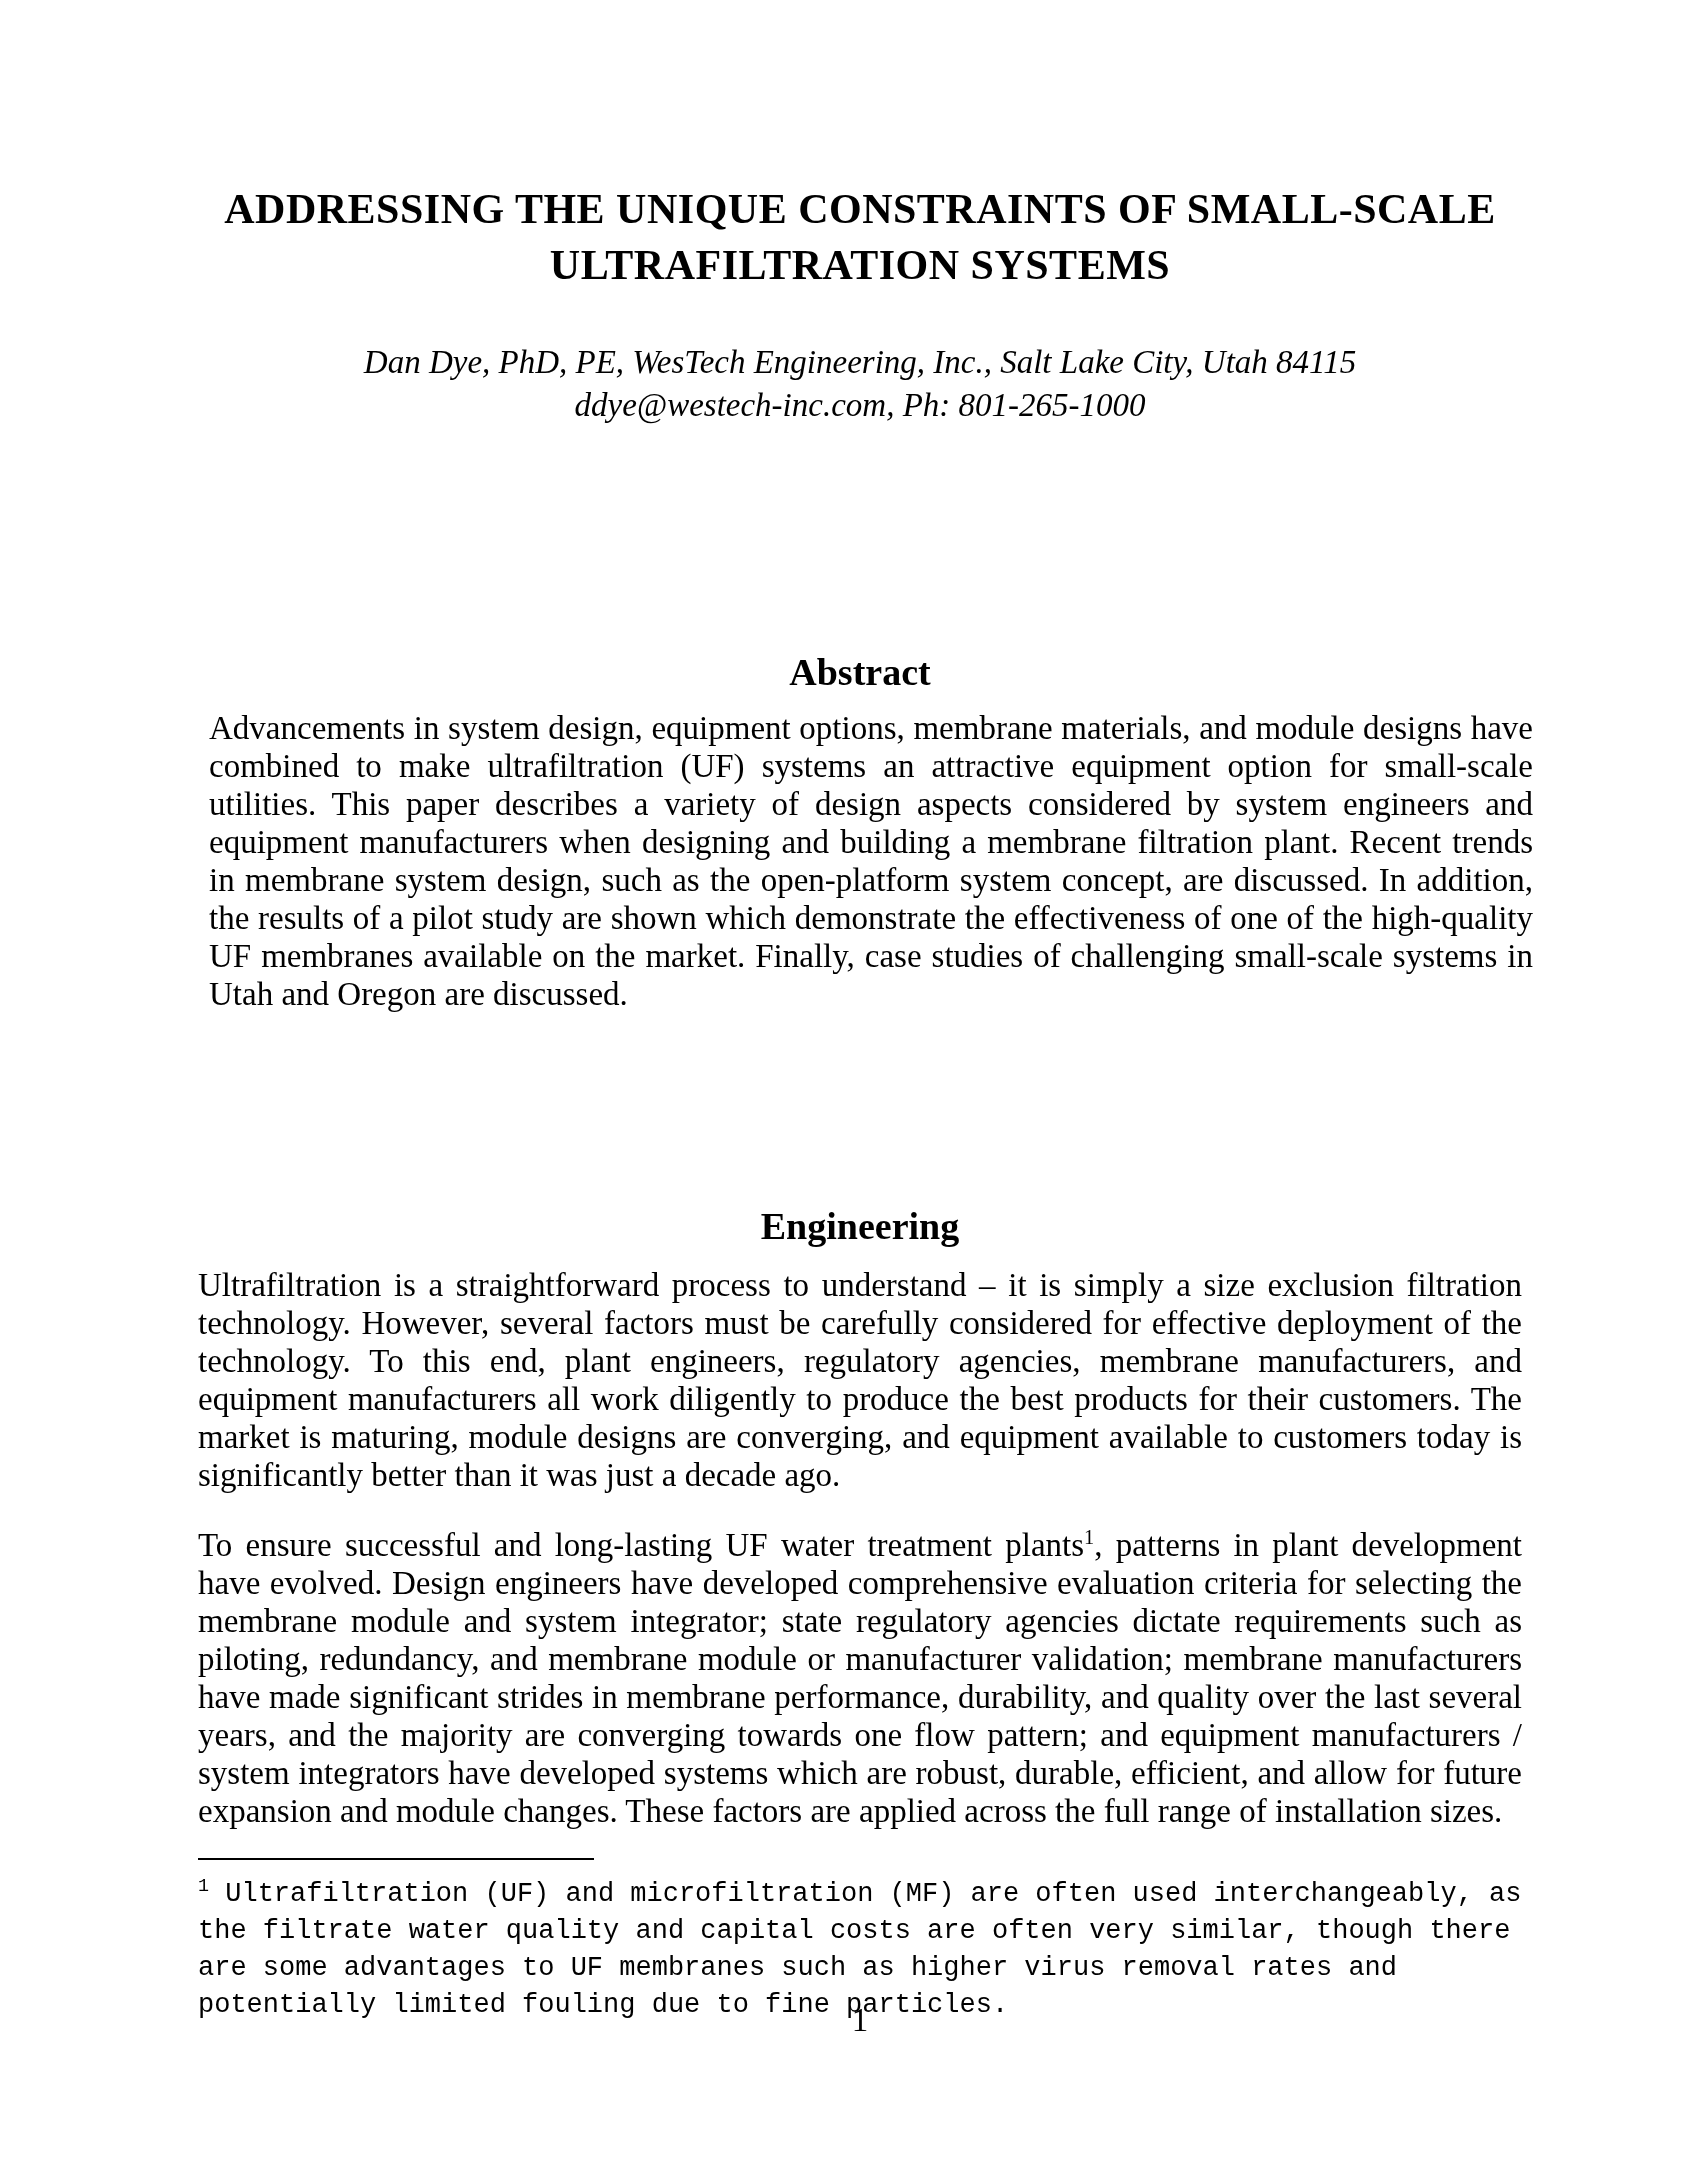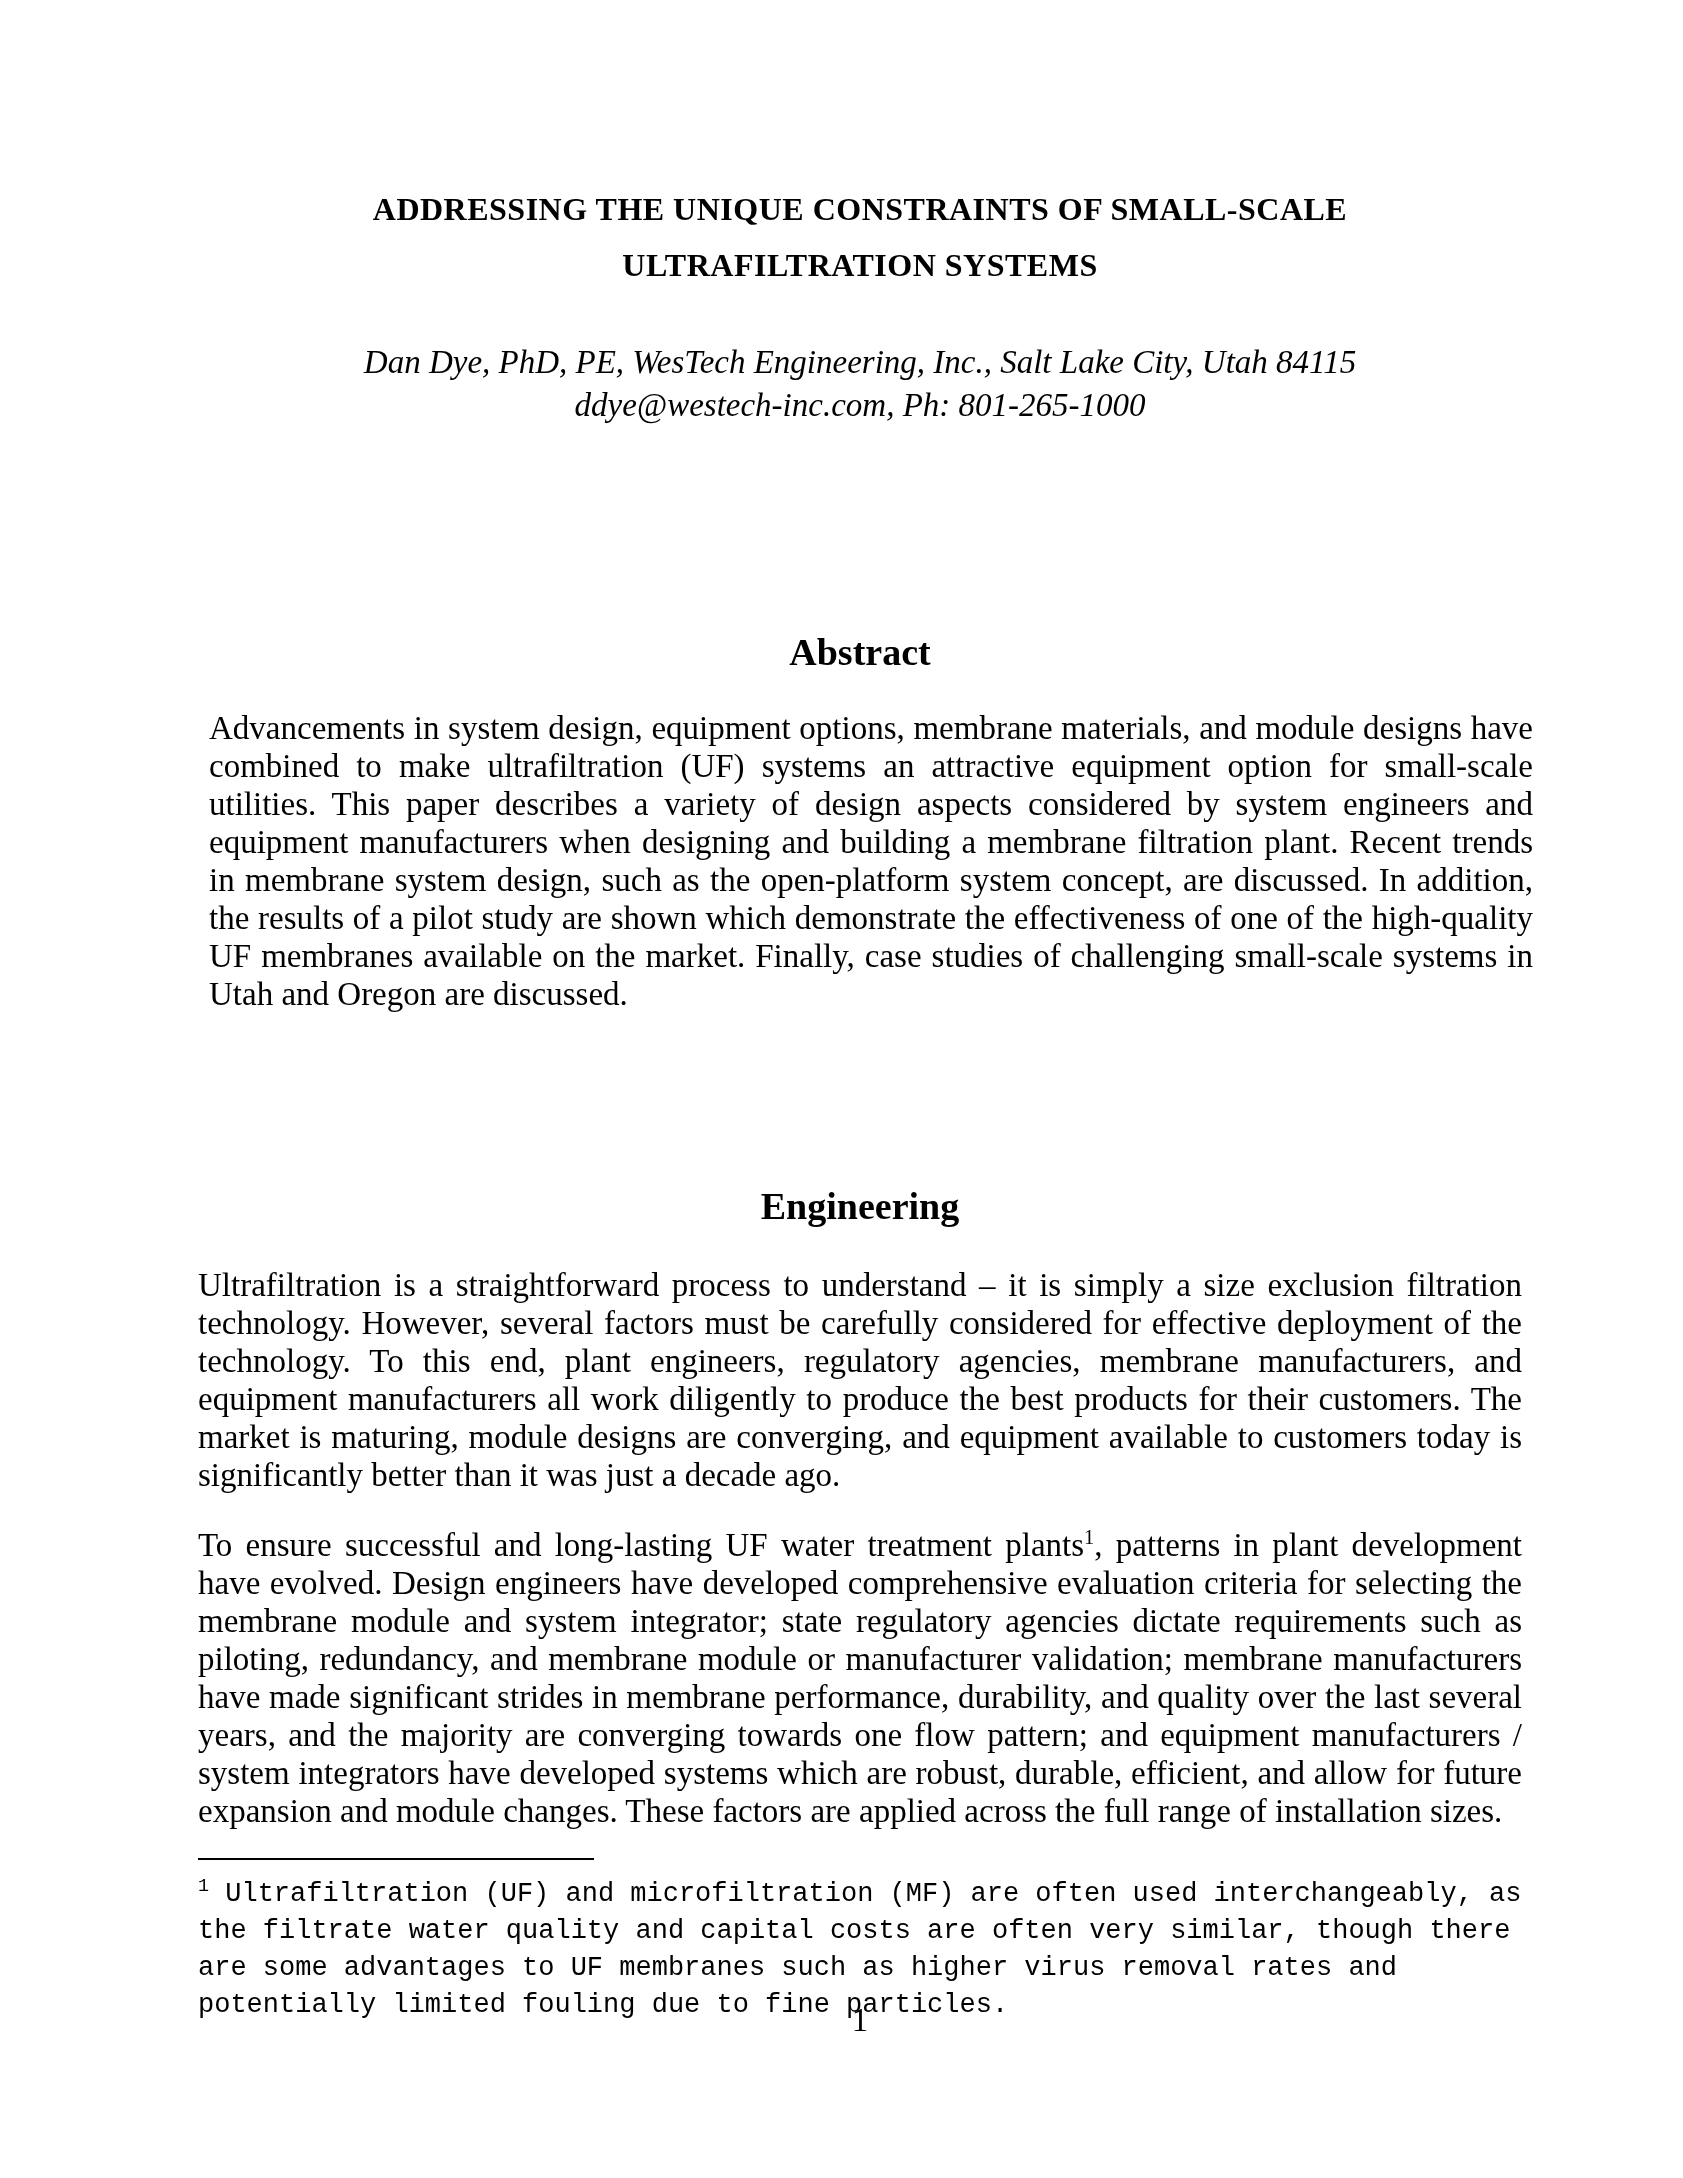--- a/index.html
+++ b/index.html
@@ -18,37 +18,38 @@
   }
   .content-block {
     position: absolute;
     left: 198px;
     width: 1324px;
   }
   .doc-title {
     top: 181px;
     text-align: center;
     font-weight: bold;
-    font-size: 32px;
+    font-size: 42px;
     line-height: 56px;
     letter-spacing: 0.5px;
   }
   .authors {
     top: 341px;
     text-align: center;
     font-style: italic;
     font-size: 33px;
     line-height: 43px;
     font-family: Liberation Serif, serif;
   }
   .section-heading {
     text-align: center;
     font-weight: bold;
     font-size: 38px;
     line-height: 43px;
+    margin-top: 20px;
   }
   .abstract-heading { top: 631px; }
   .intro-heading   { top: 1185px; }
   .body-par {
     font-size: 33px;
     line-height: 38px;
     text-align: justify;
     text-justify: inter-word;
   }
   .abstract-body { top: 709px; margin-left: 11px; }

